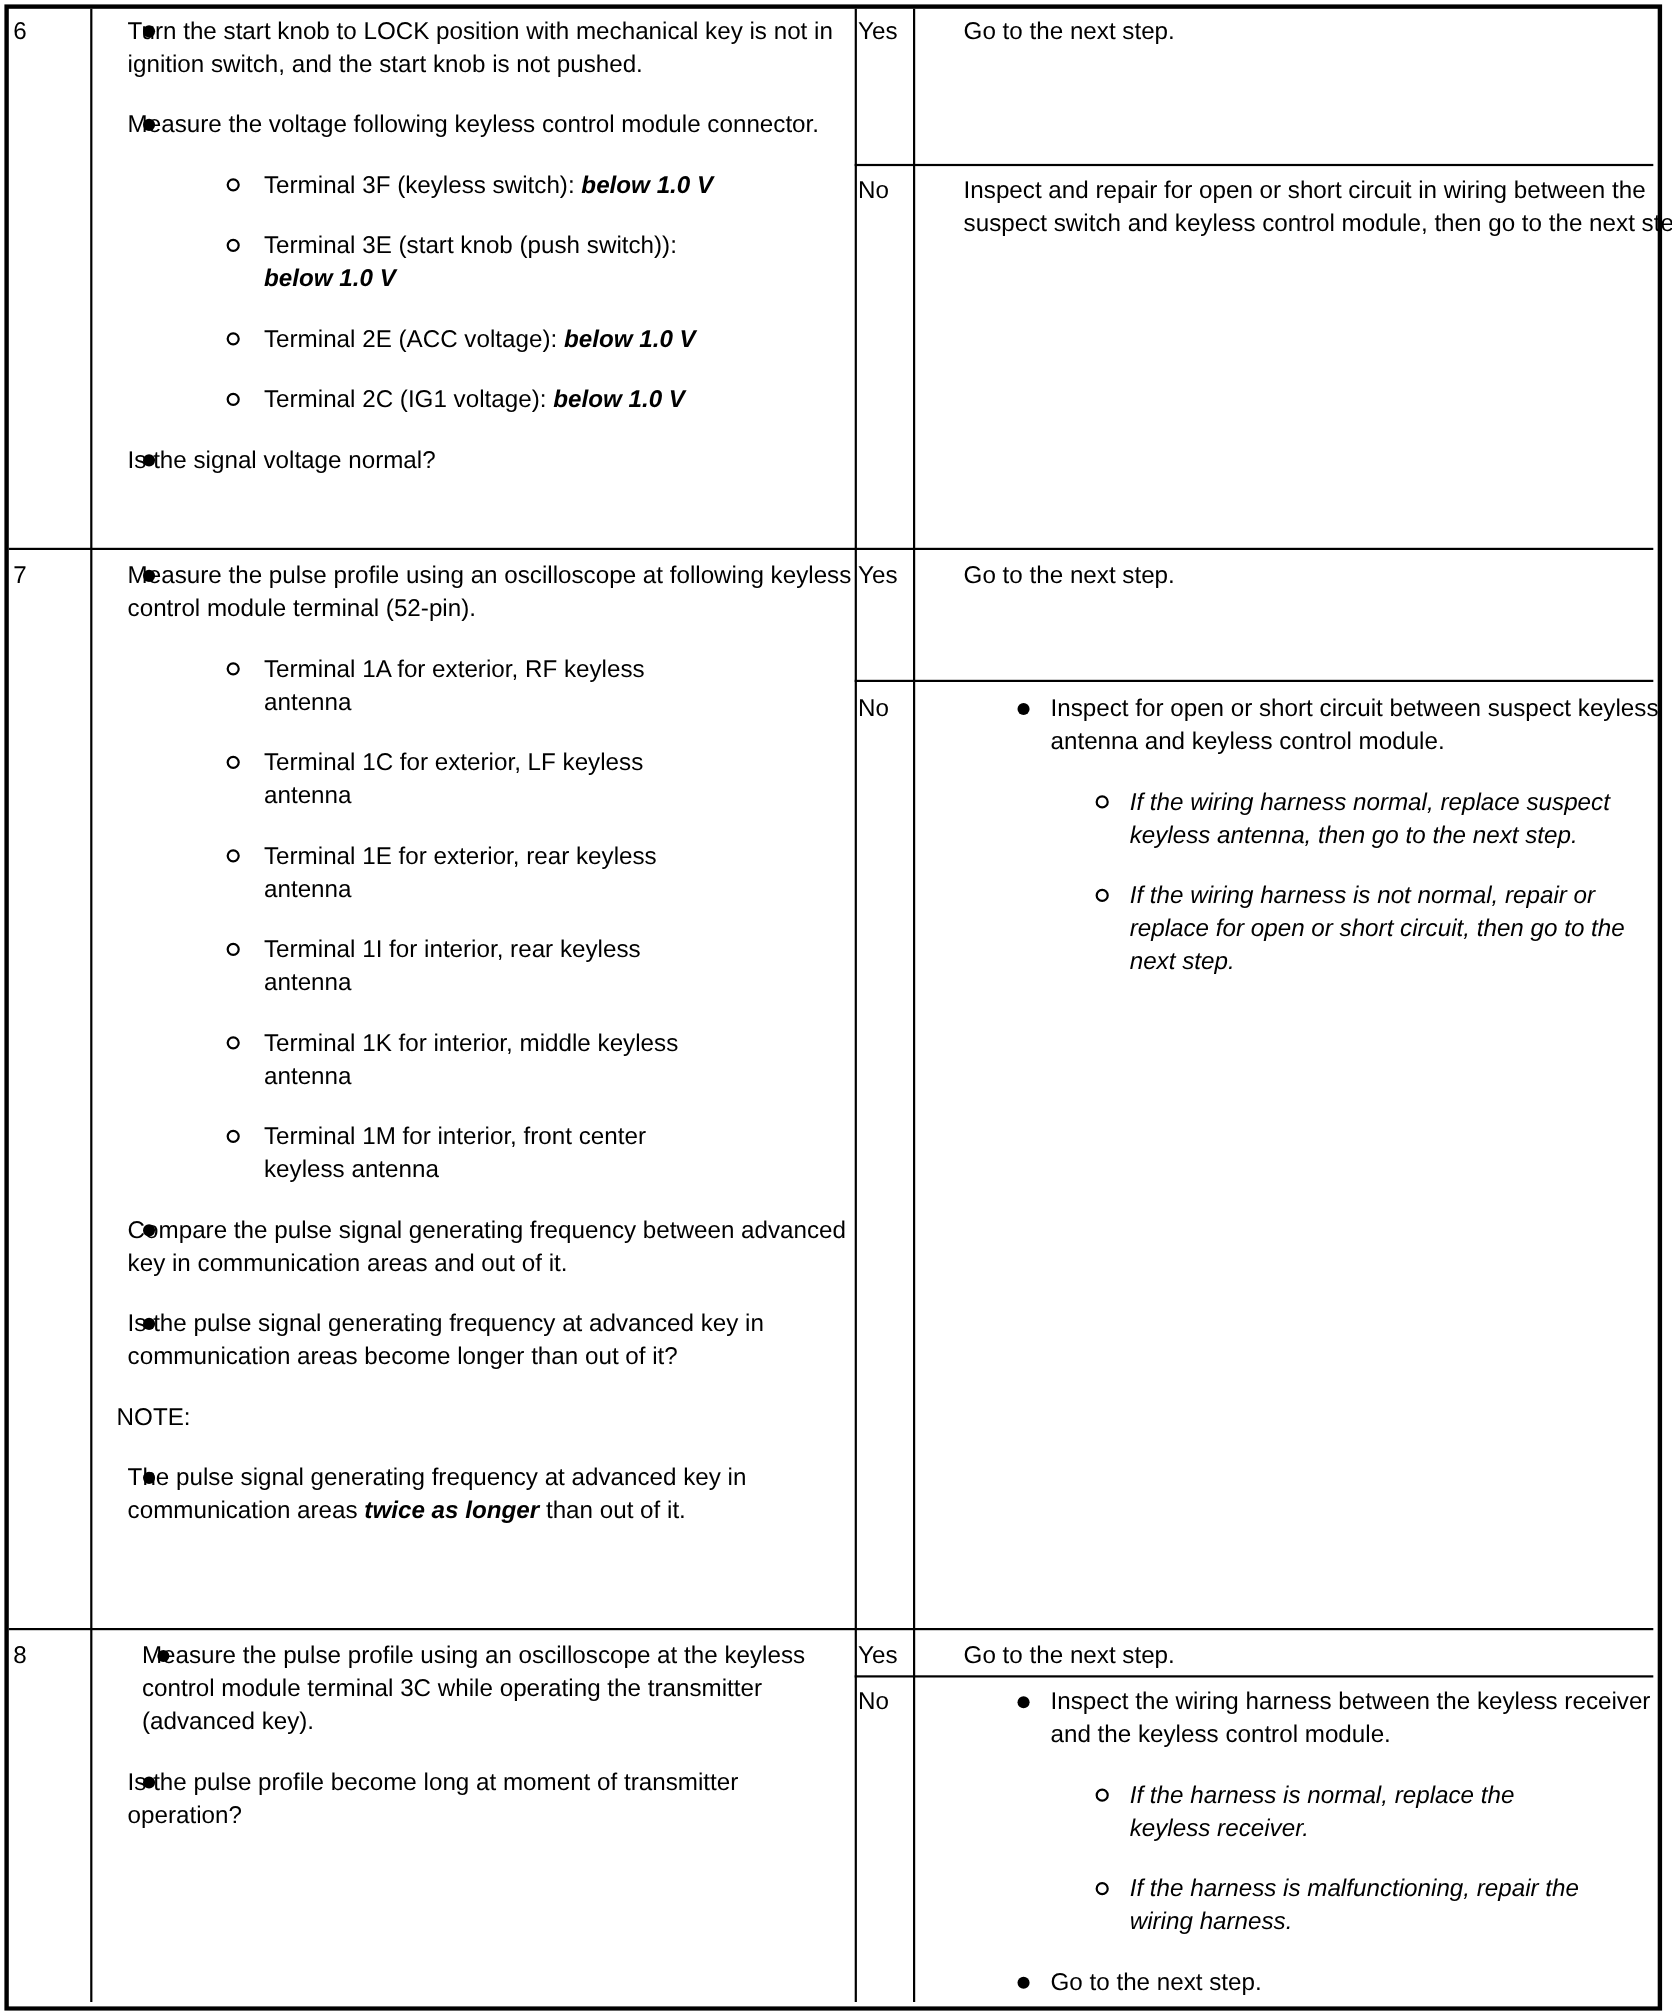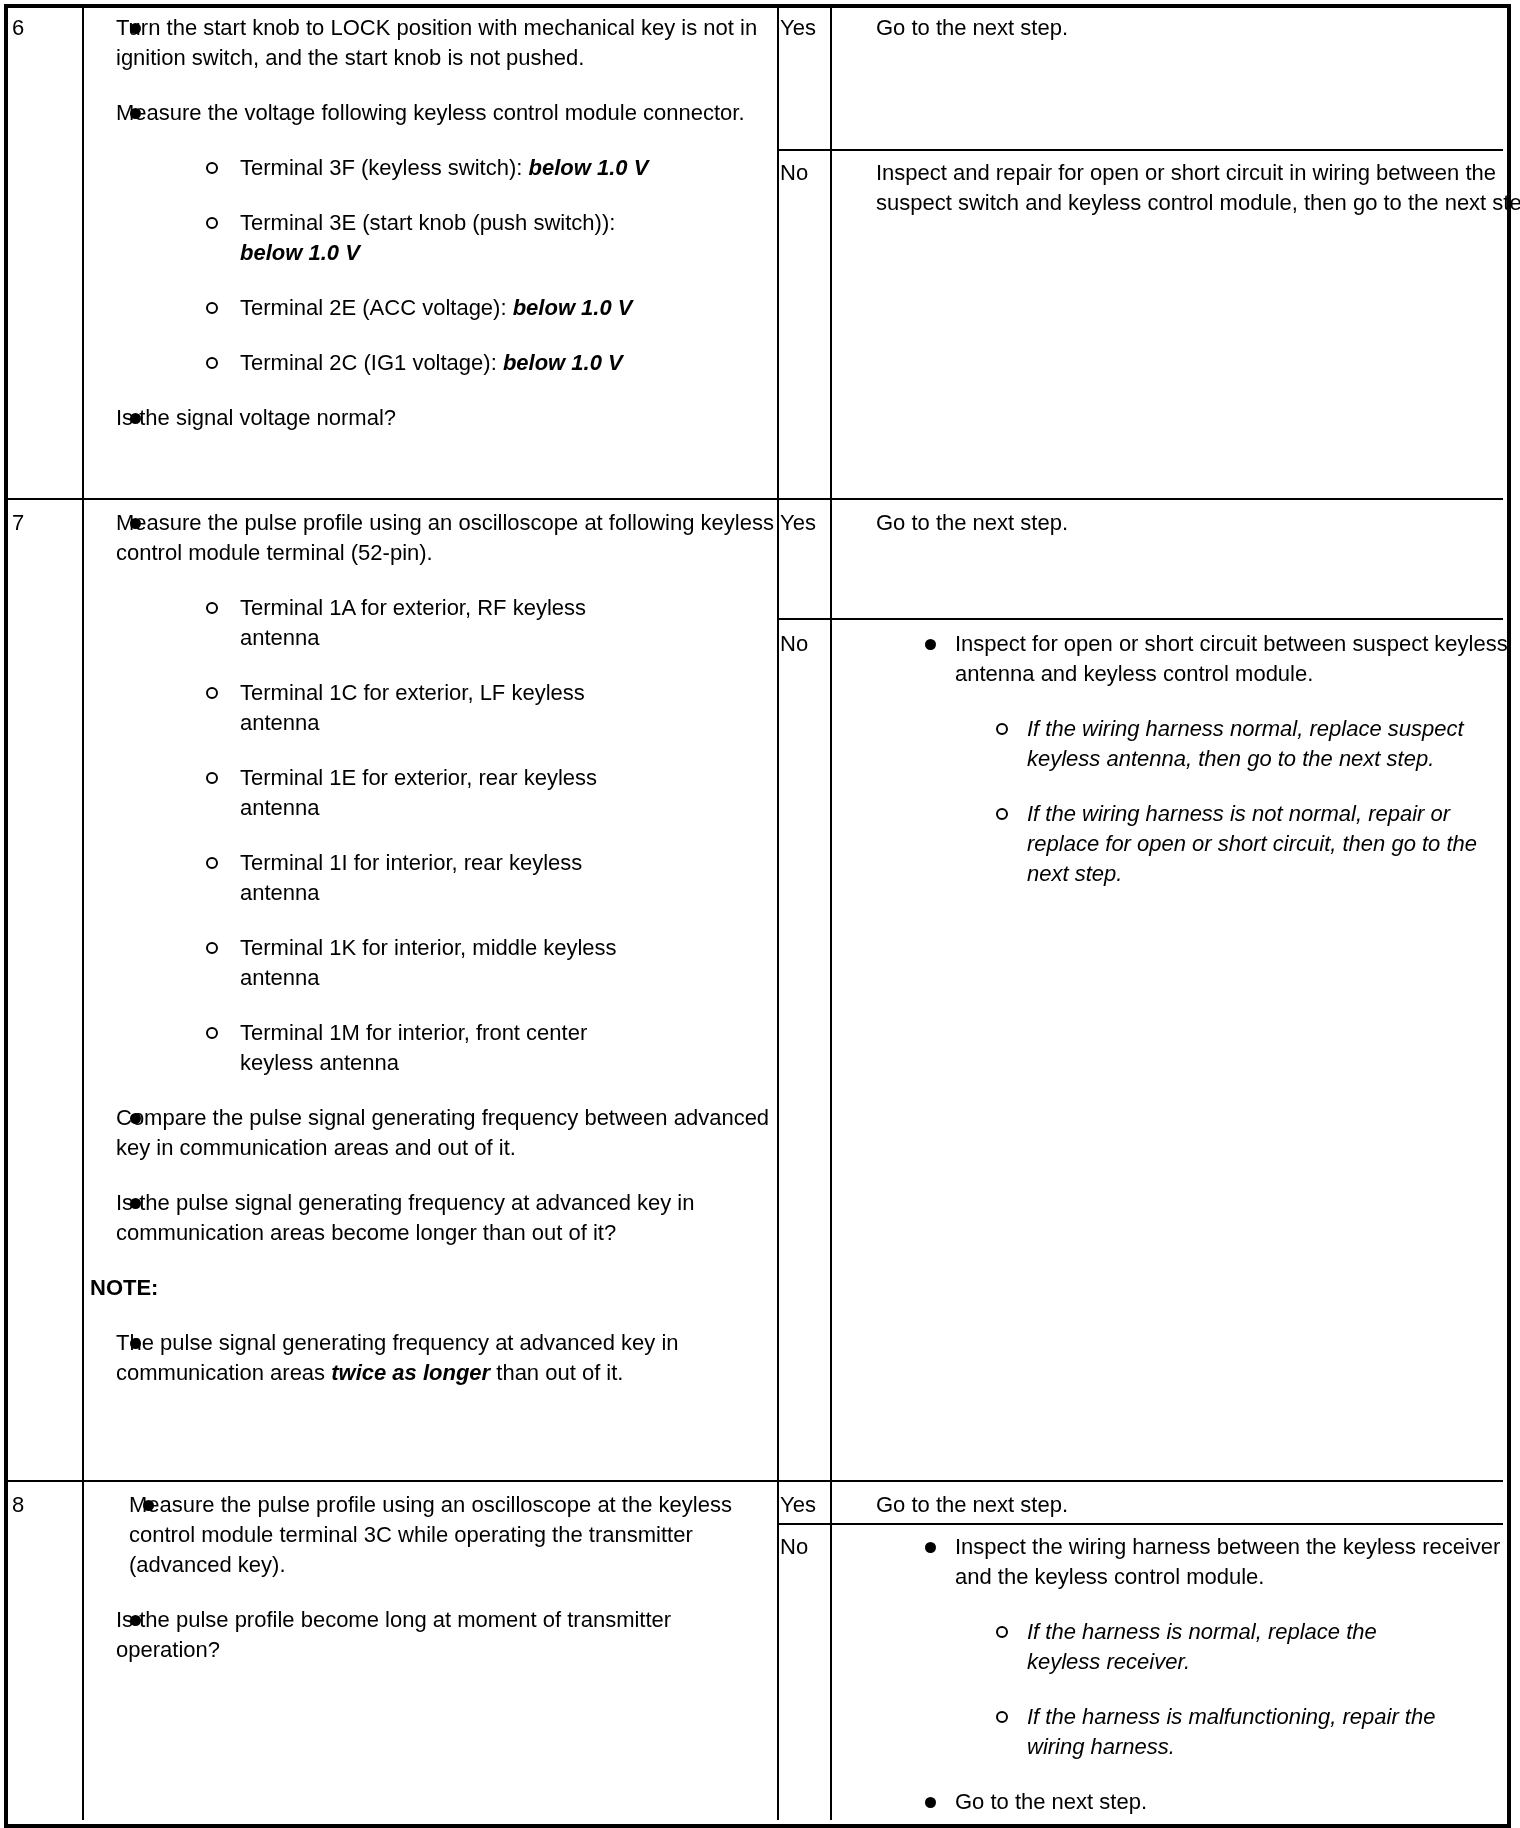--- a/index.html
+++ b/index.html
@@ -17,21 +17,21 @@
   .bul::before { content:""; position:absolute; left:48px; top:10px; width:11px; height:11px;
                  background:#000; border-radius:50%; }
   .sub { position:relative; padding-left:158px; margin-bottom:25px; }
   .sub::before { content:""; position:absolute; left:124px; top:9px; width:8px; height:8px;
                  border:2.5px solid #000; border-radius:50%; }
   .ans .bul { padding-left:79px; }
   .ans .bul::before { left:49px; }
   .ans .sub { padding-left:151px;font-style:italic; }
   .ans .sub::before { left:120px; }
   b { font-weight:bold;font-style:italic; }
-  .note { padding-left:8px; font-weight:bold; margin-bottom:25px; }
+  .note { padding-left:24px; font-weight:normal; margin-bottom:25px; }
 </style>
 </head>
 <body>
 
 <div class="frame"></div>
 
 <div class="vline" style="left:82px; top:8px; height:1812px;"></div>
 <div class="vline" style="left:777px; top:8px; height:1812px;"></div>
 <div class="vline" style="left:830px; top:8px; height:1812px;"></div>
 

